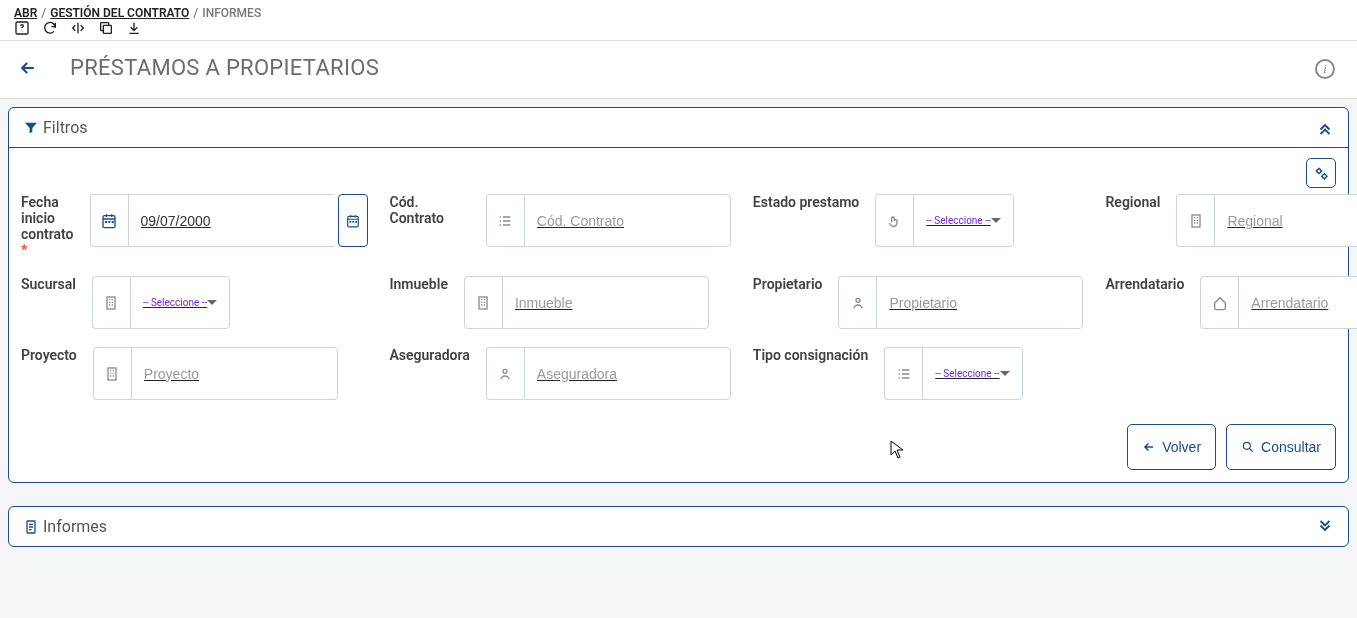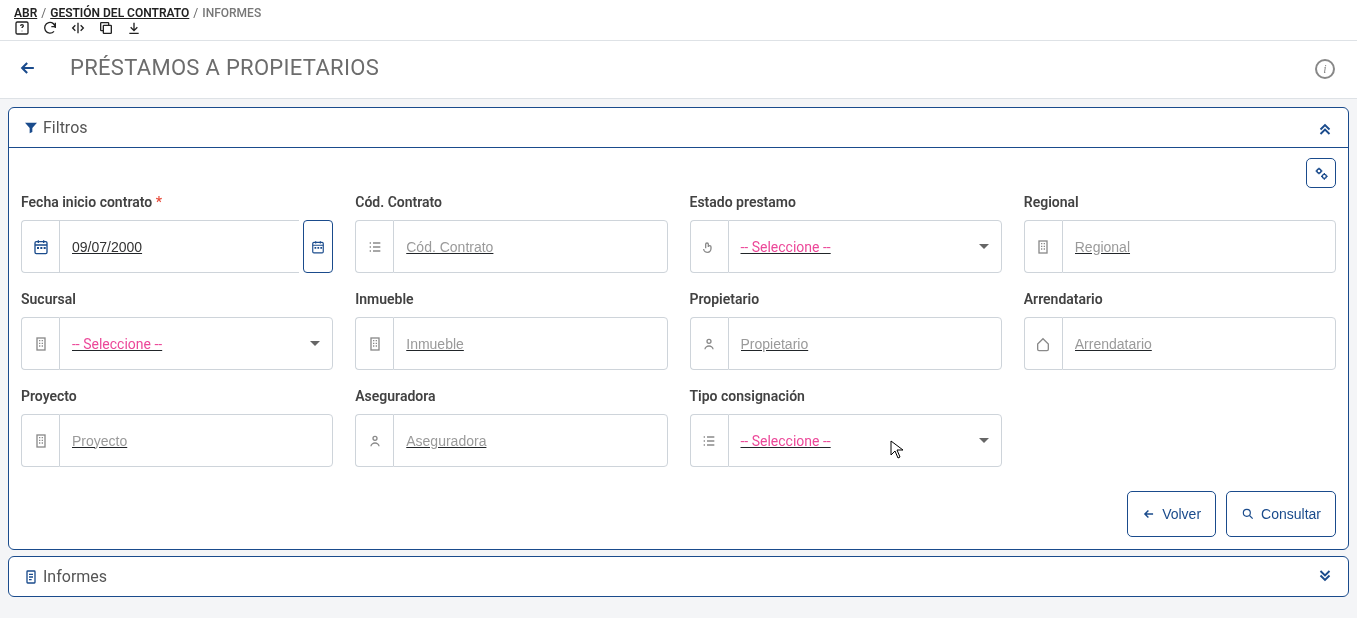--- a/index.html
+++ b/index.html
@@ -82,21 +82,21 @@
     font-family: Georgia, serif;
     color: #888;
     cursor: pointer;
   }
 
   .main { padding: 8px; }
 
   .panel {
     border: 1px solid var(--primary);
     border-radius: 6px;
-    margin-bottom: 6px;
+    margin-bottom: 23px;
     background: var(--bg);
   }
   .panel-header {
     padding: 10px 14px;
     display: flex;
     justify-content: space-between;
     align-items: center;
     cursor: pointer;
   }
   .panel-title {
@@ -130,21 +130,21 @@
     cursor: pointer;
   }
   .settings-btn svg { width: 16px; height: 16px; }
 
   .form-grid {
     display: grid;
     grid-template-columns: repeat(4, 1fr);
     gap: 18px 22px;
     margin-top: 36px;
   }
-  .field { display: flex; flex-direction: column; gap: 10px; justify-content: center; }
+  .field { display: flex; gap: 16px; }
   .field-label {
     font-size: 14px;
     font-weight: 600;
     color: #424242;
   }
   .req { color: var(--required); }
 
   .input-group {
     display: flex;
     align-items: stretch;
@@ -192,22 +192,22 @@
   .input-group.no-suffix .input-control { border-radius: 0 4px 4px 0; }
 
   .select-control {
     flex: 1;
     border: 1px solid var(--border);
     border-radius: 0 4px 4px 0;
     padding: 0 12px;
     display: flex;
     align-items: center;
     justify-content: space-between;
-    font-size: 14px;
-    color: #ec4899;
+    font-size: 10px;
+    color: #6d28d9;
     background: #fff;
     cursor: pointer;
     min-width: 0;
   }
   .select-control .caret {
     width: 0; height: 0;
     border-left: 5px solid transparent;
     border-right: 5px solid transparent;
     border-top: 5px solid #666;
   }

